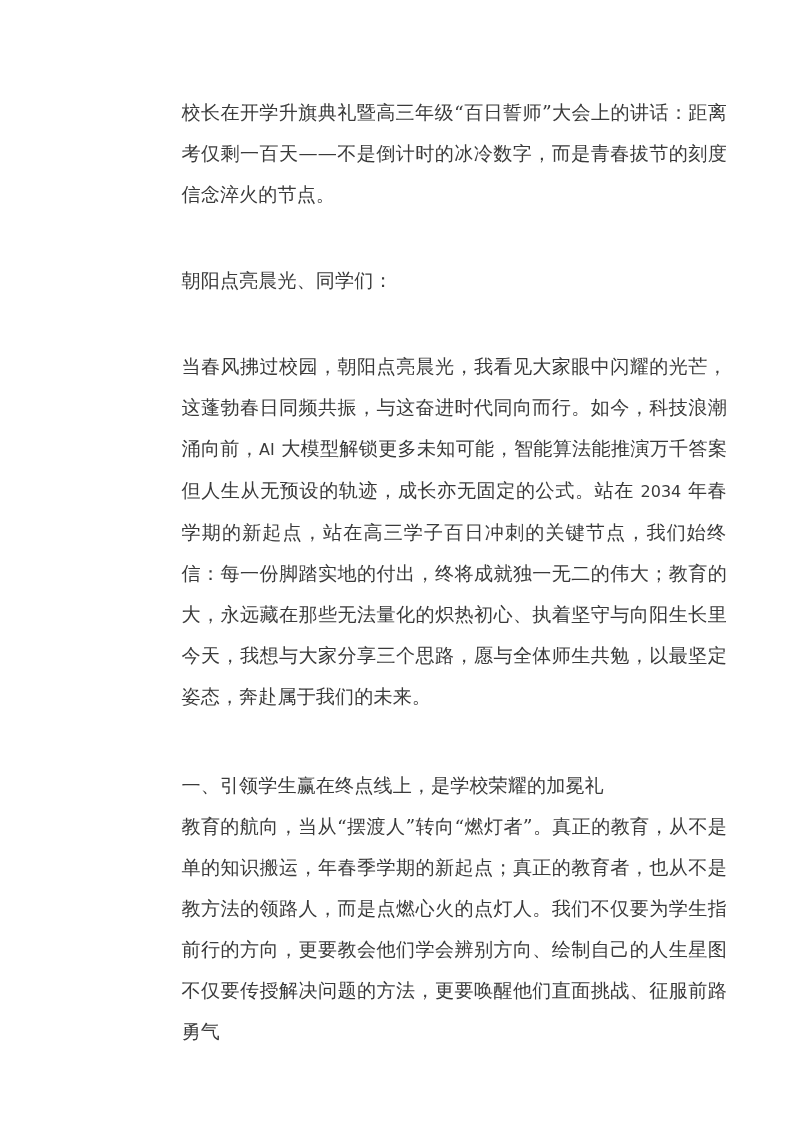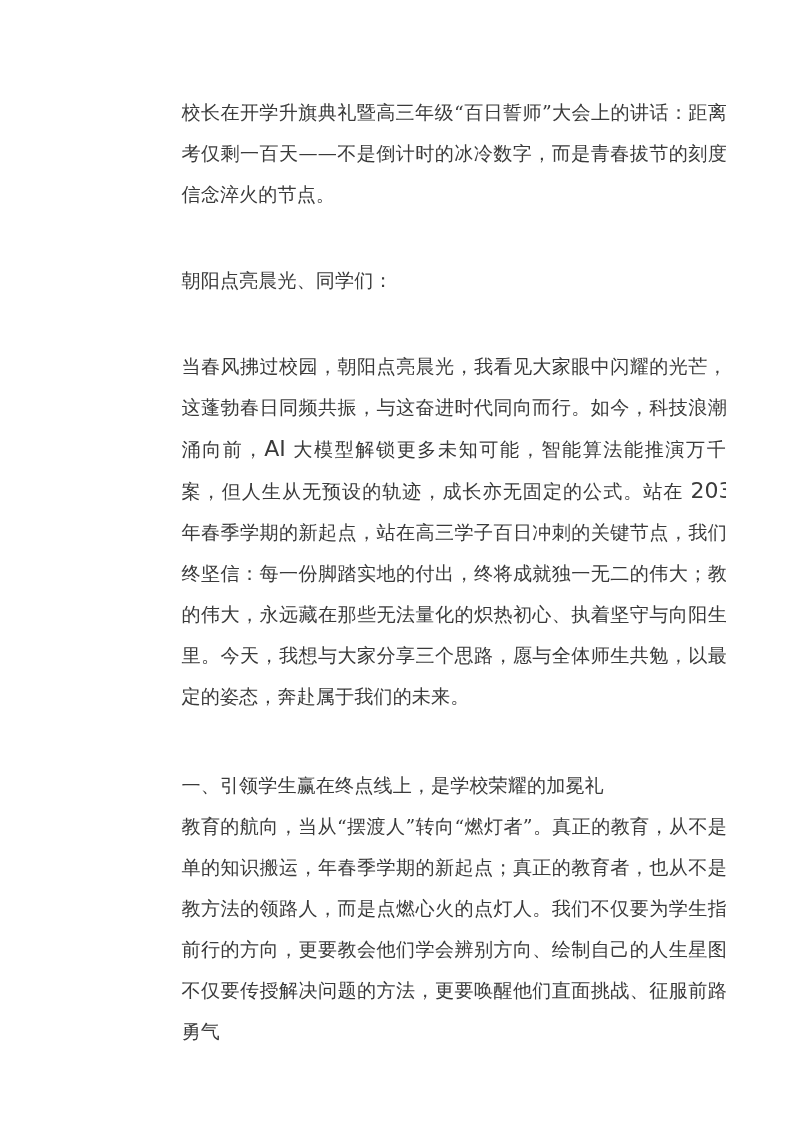--- a/index.html
+++ b/index.html
@@ -54,21 +54,21 @@
   }
 
   
   .tight {
     margin-top: 0;
   }
 
   
   .latin {
     font-family: "DejaVu Sans", "Liberation Sans", sans-serif;
-    font-size: 22px;
+    font-size: 16px;
     letter-spacing: 0;
   }
 </style>
 </head>
 <body>
 
 <div class="page">
   <div class="doc-body">
 
     <p class="para">校长在开学升旗典礼暨高三年级“百日誓师”大会上的讲话：距离高考仅剩一百天——不是倒计时的冰冷数字，而是青春拔节的刻度、信念淬火的节点。</p>

